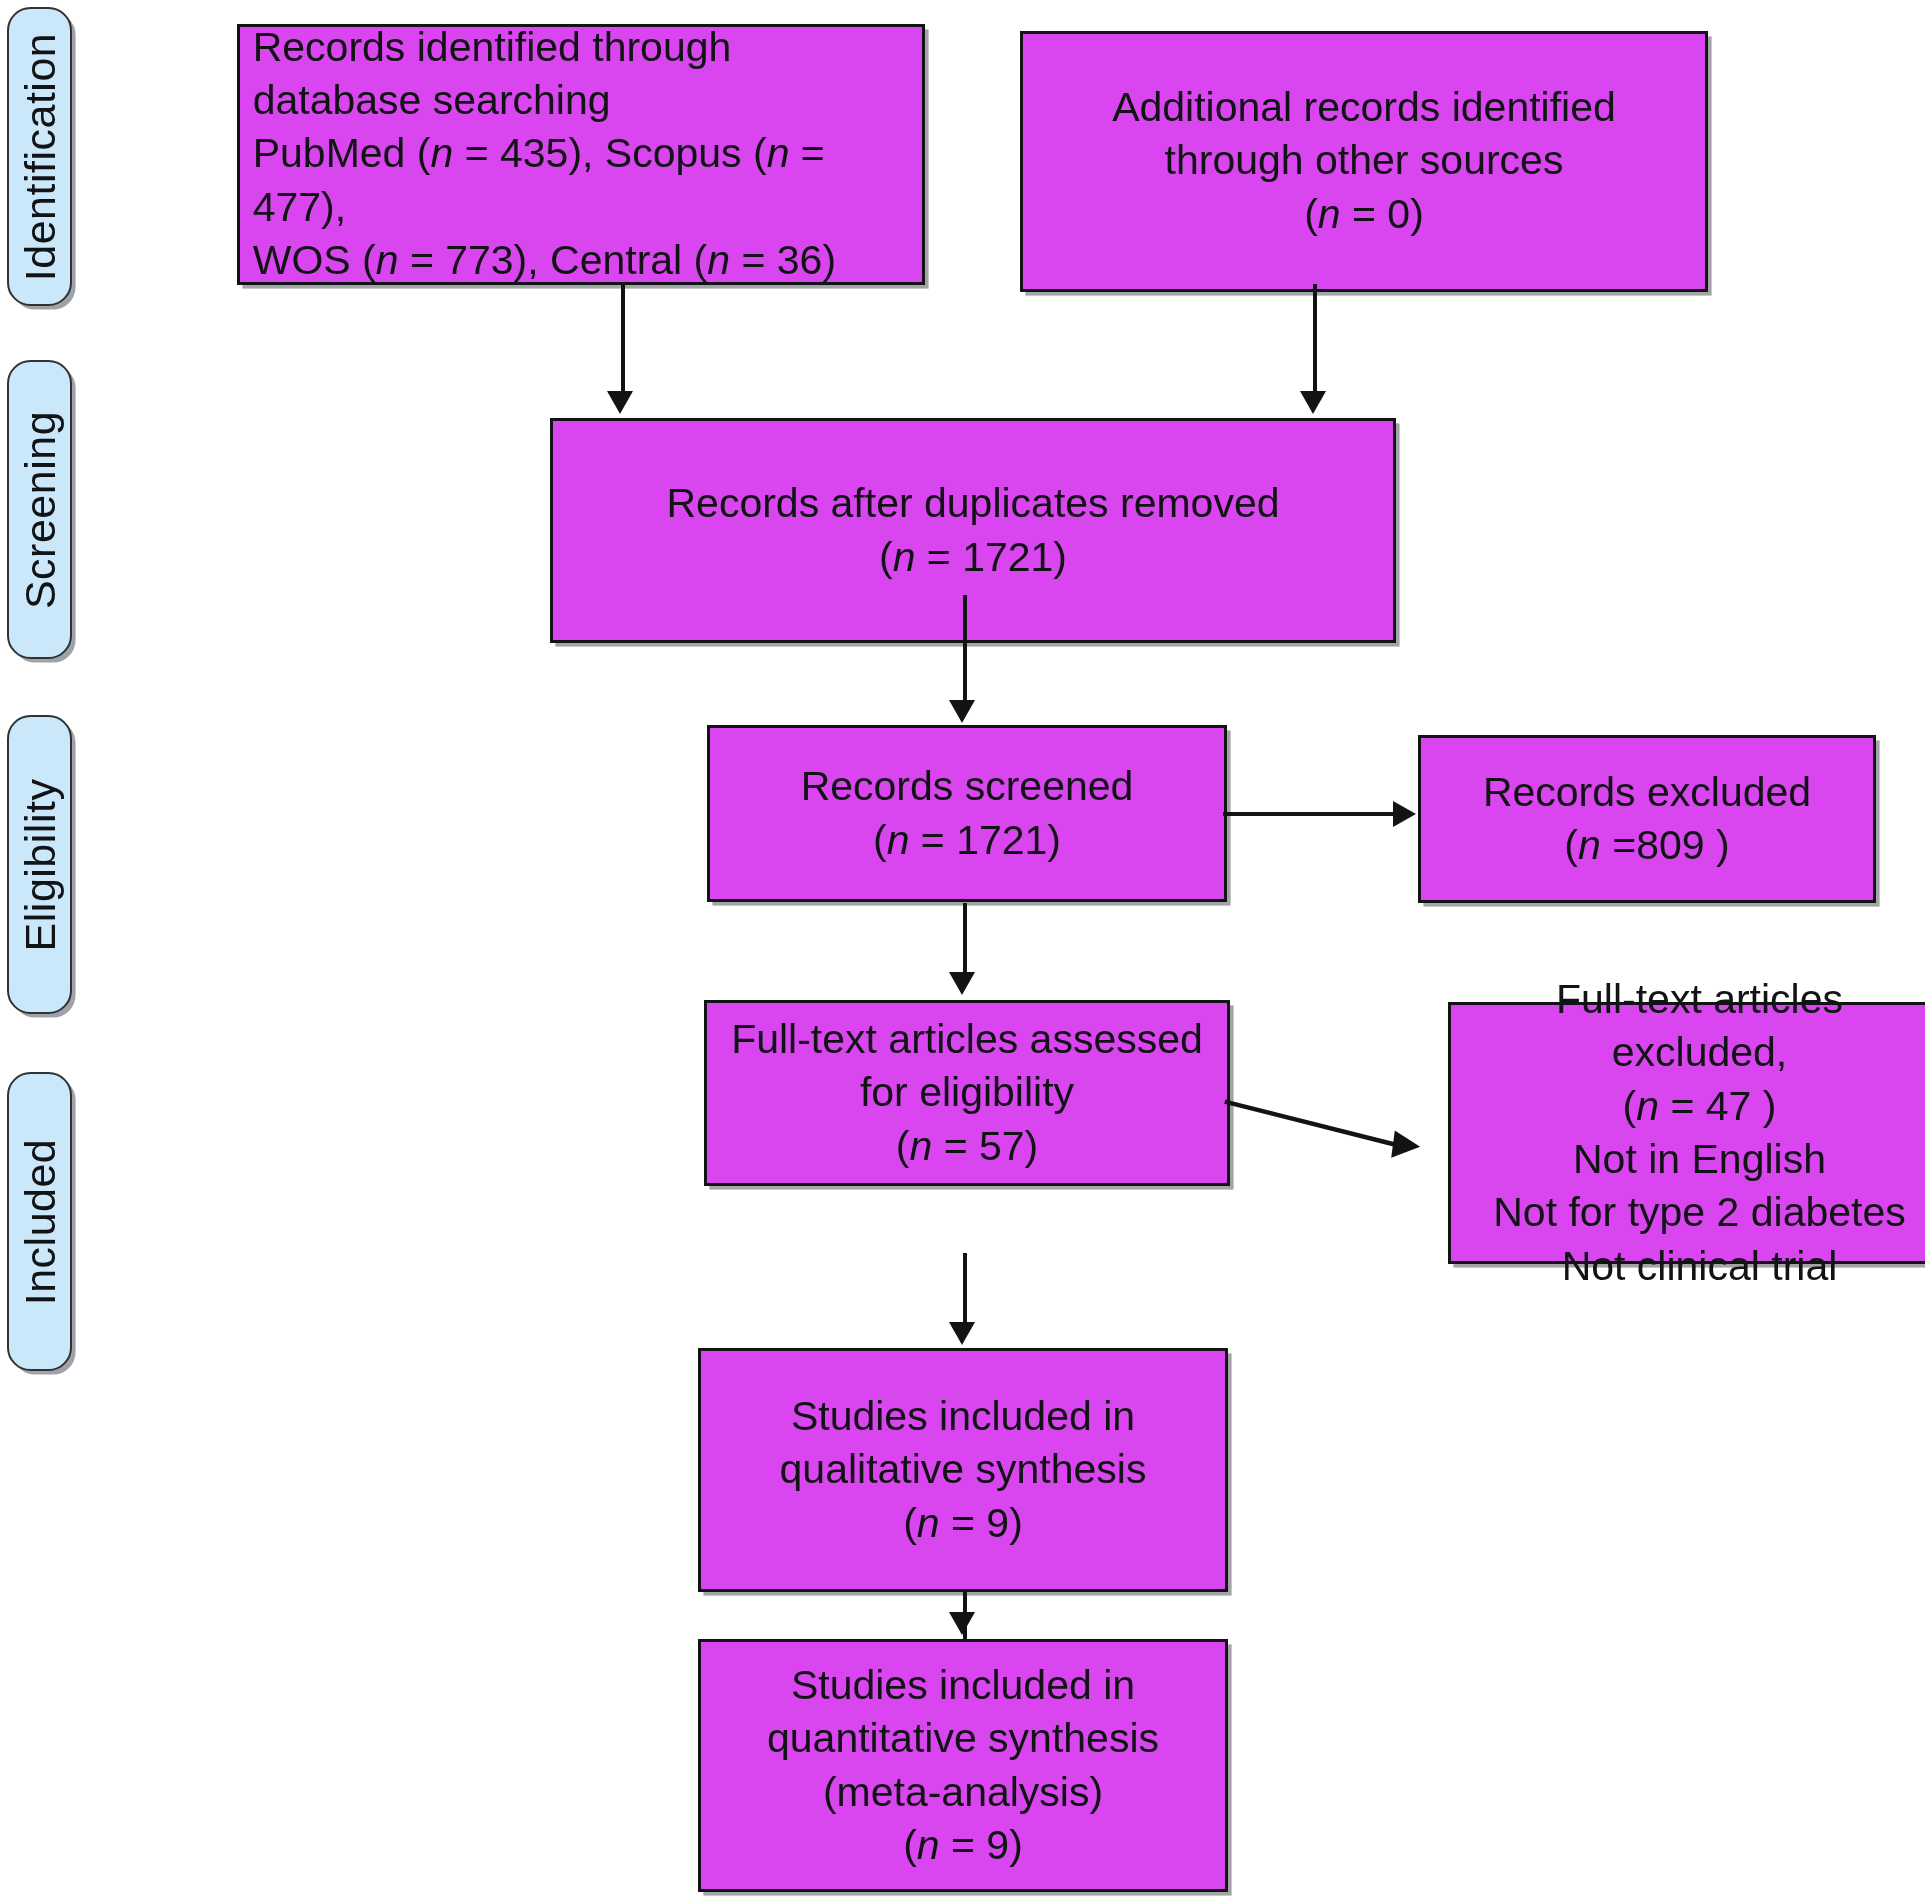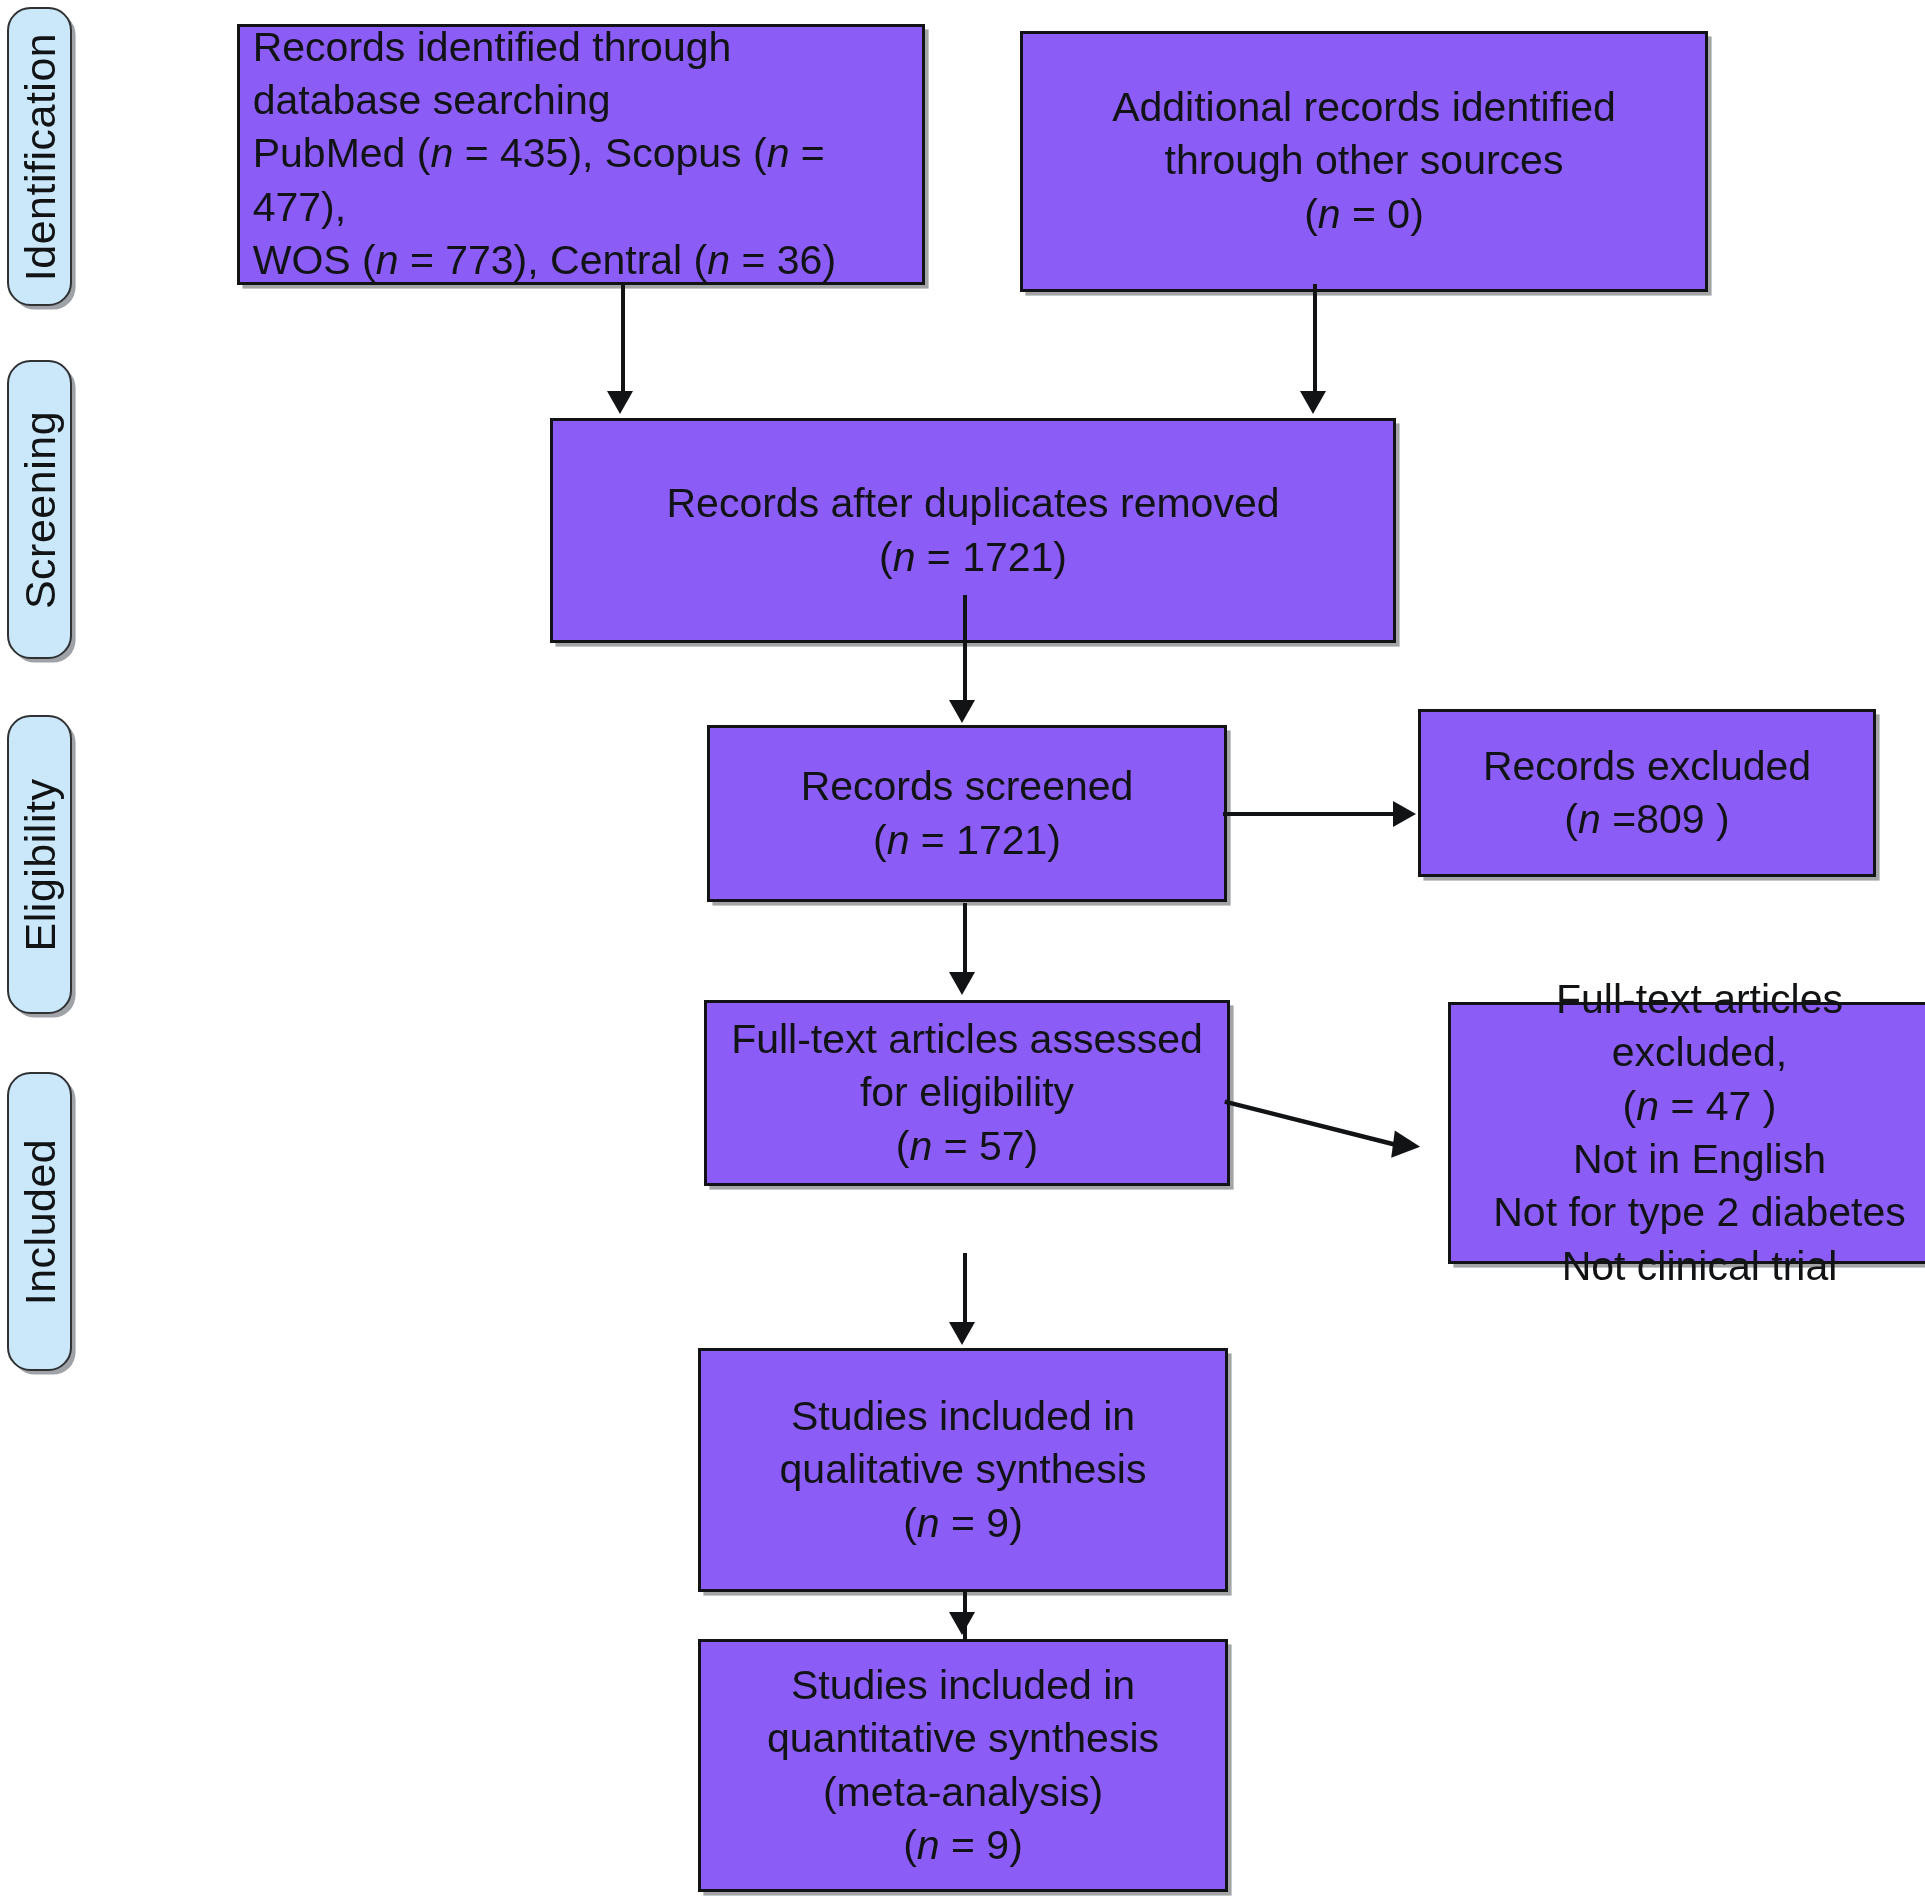--- a/index.html
+++ b/index.html
@@ -35,21 +35,21 @@
     white-space: nowrap;
     font-size: 43px;
     color: #111315;
     letter-spacing: 0.5px;
     font-family: "Liberation Sans", sans-serif;
   }
 
   
   .box {
     position: absolute;
-    background: #8b5cf6;
+    background: #d946ef;
     border: 3.6px solid #111315;
     box-sizing: border-box;
     display: flex;
     align-items: center;
     box-shadow: 4.5px 4.5px 0 -0.9px rgba(70,74,78,0.5);
   }
   .box-text {
     width: 100%;
     padding: 0 12.7px;
     box-sizing: border-box;
@@ -127,21 +127,21 @@
     <div class="box-text center">Records after duplicates removed<br>(<i>n</i> = 1721)</div>
   </div>
 
   <div class="vline" style="left:963px; top:595px; height:107px;"></div>
   <div class="arrow-down" style="left:949px; top:700px;"></div>
 
   <div class="box" style="left:707px; top:725px; width:520px; height:177px;">
     <div class="box-text center">Records screened<br>(<i>n</i> = 1721)</div>
   </div>
 
-  <div class="box" style="left:1418px; top:709px; width:458px; height:168px;">
+  <div class="box" style="left:1418px; top:735px; width:458px; height:168px;">
     <div class="box-text center">Records excluded<br>(<i>n</i> =809 )</div>
   </div>
 
   <div class="hline" style="left:1223px; top:812px; width:172px;"></div>
   <div class="arrow-right" style="left:1393px; top:801px;"></div>
 
   <div class="vline" style="left:963px; top:903px; height:71px;"></div>
   <div class="arrow-down" style="left:949px; top:972px;"></div>
 
   <div class="box" style="left:704px; top:1000px; width:526px; height:186px;">

